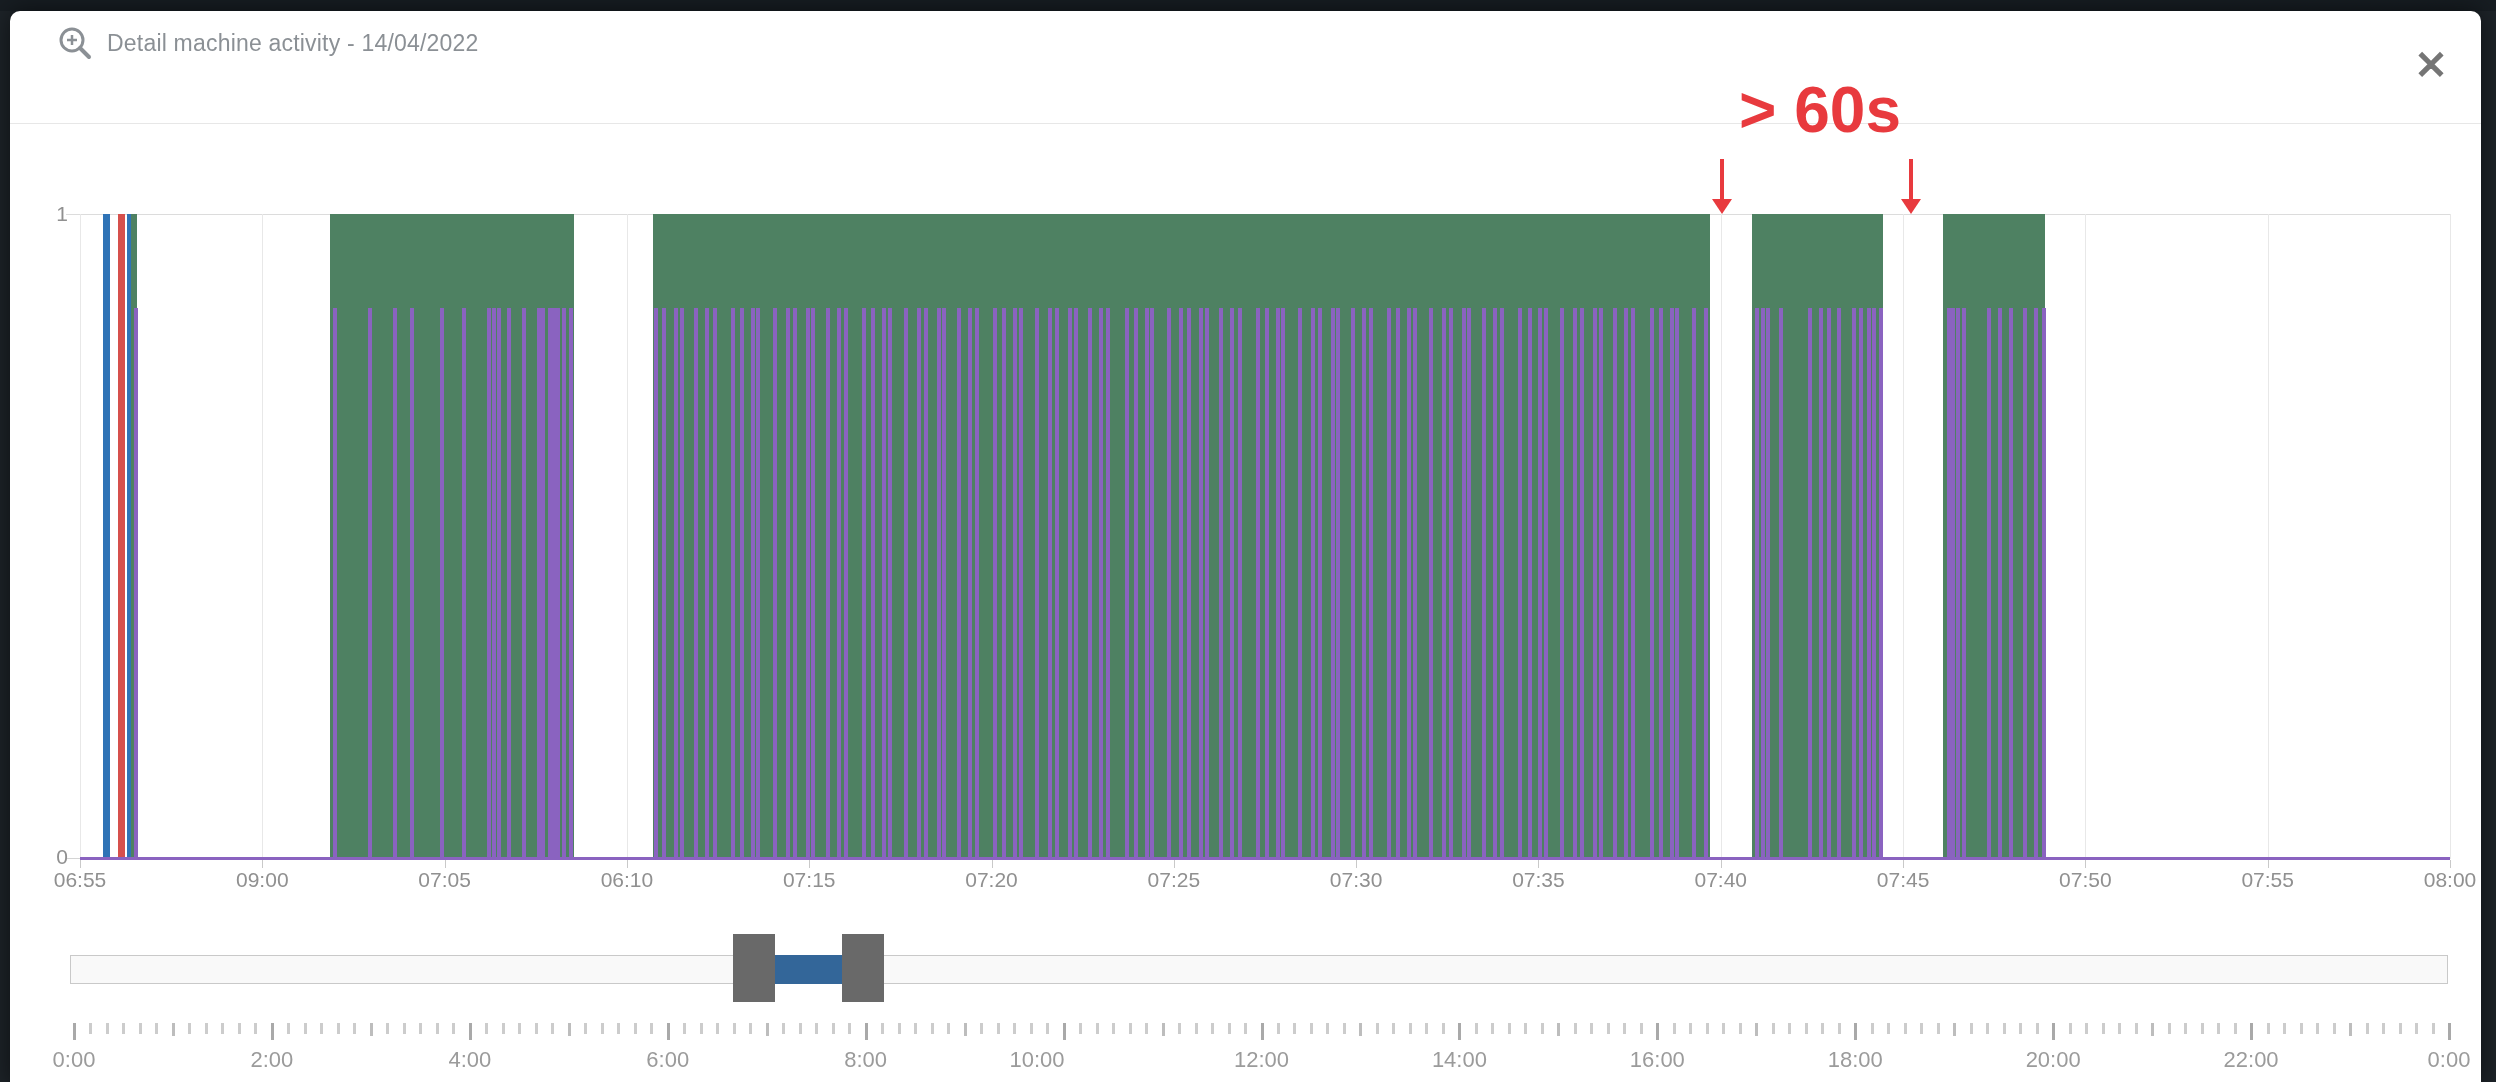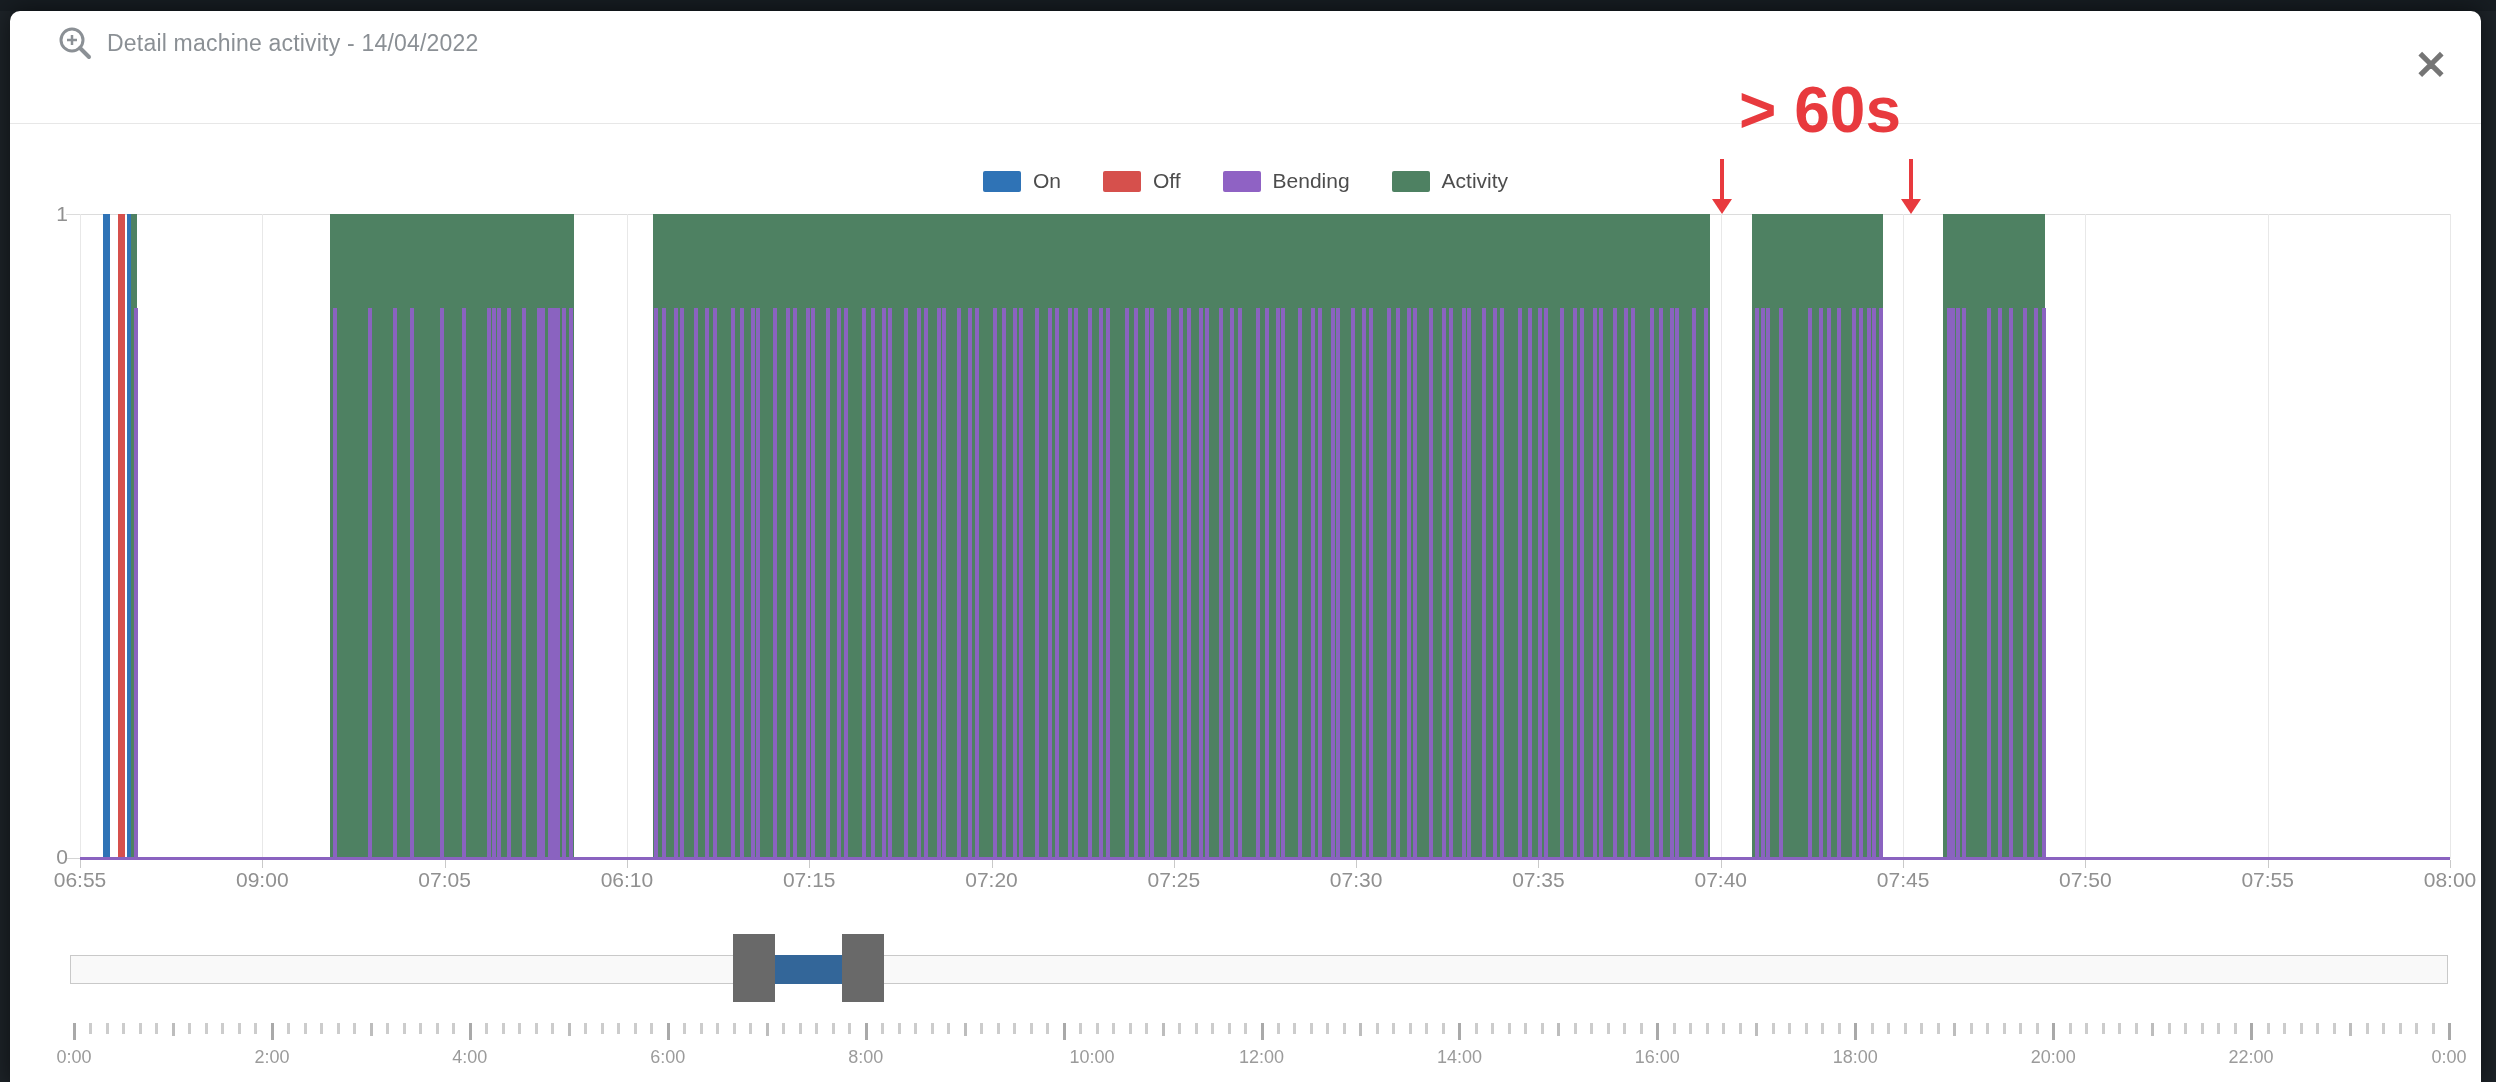--- a/index.html
+++ b/index.html
@@ -57,21 +57,21 @@
   .efficiency{position:absolute;left:60px;top:884px;width:2380px;text-align:center;
     font-size:22px;font-style:italic;color:#7a7a7a;z-index:5;}
   
   .slider-track{position:absolute;left:60px;top:944px;width:2378px;height:29px;
     background:#f9f9f9;border:1px solid #c9c9c9;}
   .slider-bar{position:absolute;top:944px;height:29px;z-index:2;}
   .slider-handle{position:absolute;top:923px;width:42px;height:68px;z-index:3;cursor:ew-resize;}
   
   .ruler{position:absolute;left:63px;top:1012px;width:2375px;height:70px;}
   .ruler-tick{position:absolute;top:0;}
-  .ruler-label{position:absolute;top:24px;width:90px;text-align:center;font-size:18px;color:#9b9b9b;}
+  .ruler-label{position:absolute;top:24px;width:90px;text-align:center;font-size:22px;color:#9b9b9b;}
   
   .page-top-strip{position:absolute;left:0;top:0;width:100%;height:11px;background:#171d22;}
 </style>
 </head>
 <body>
 
 <div class="screen">
   <div class="page-top-strip"></div>
 
   <div class="modal">
@@ -87,38 +87,20 @@
           </svg>
         </span>
         <span class="modal-title">Detail machine activity - 14/04/2022</span>
       </div>
       <div class="close-btn">✕</div>
       <div class="header-divider"></div>
     </div>
 
     <div class="annotation-text" style="color: rgb(232, 58, 62);">&gt; 60s</div>
 
-    <div class="legend">
-        <div class="legend-item">
-          <div class="legend-swatch" style="background: rgb(47, 115, 182);"></div>
-          <div class="legend-label">On</div>
-        </div>
-        <div class="legend-item">
-          <div class="legend-swatch" style="background: rgb(214, 80, 76);"></div>
-          <div class="legend-label">Off</div>
-        </div>
-        <div class="legend-item">
-          <div class="legend-swatch" style="background: rgb(143, 98, 196);"></div>
-          <div class="legend-label">Bending</div>
-        </div>
-        <div class="legend-item">
-          <div class="legend-swatch" style="background: rgb(78, 129, 98);"></div>
-          <div class="legend-label">Activity</div>
-        </div>
-      </div>
 
     <div class="plot">
       <div class="plot-inner" id="plot-inner">
         <div class="plot-topline"></div>
         <div class="plot-bottomline"></div>
       <div class="grid-v" style="left: 0px; background: rgb(232, 232, 232);"></div>
           <div class="x-tick" style="left: 0px;"></div>
           <div class="x-label" style="left: -60px;">06:55</div>
           <div class="grid-v" style="left: 182.308px; background: rgb(232, 232, 232);"></div>
           <div class="x-tick" style="left: 182.308px;"></div>
@@ -378,21 +360,21 @@
         <div class="ruler-tick" style="left: 841.146px; width: 3px; height: 11px; background: rgb(204, 204, 204);"></div>
         <div class="ruler-tick" style="left: 857.639px; width: 3px; height: 11px; background: rgb(204, 204, 204);"></div>
         <div class="ruler-tick" style="left: 874.132px; width: 3px; height: 11px; background: rgb(204, 204, 204);"></div>
         <div class="ruler-tick" style="left: 890.625px; width: 3px; height: 13px; background: rgb(189, 189, 189);"></div>
         <div class="ruler-tick" style="left: 907.118px; width: 3px; height: 11px; background: rgb(204, 204, 204);"></div>
         <div class="ruler-tick" style="left: 923.611px; width: 3px; height: 11px; background: rgb(204, 204, 204);"></div>
         <div class="ruler-tick" style="left: 940.104px; width: 3px; height: 11px; background: rgb(204, 204, 204);"></div>
         <div class="ruler-tick" style="left: 956.597px; width: 3px; height: 11px; background: rgb(204, 204, 204);"></div>
         <div class="ruler-tick" style="left: 973.09px; width: 3px; height: 11px; background: rgb(204, 204, 204);"></div>
         <div class="ruler-tick" style="left: 989.583px; width: 3px; height: 17px; background: rgb(169, 169, 169);"></div>
-        <div class="ruler-label" style="left: 974px;">10:00</div>
+        <div class="ruler-label" style="left: 919px;">10:00</div>
         <div class="ruler-tick" style="left: 1006.08px; width: 3px; height: 11px; background: rgb(204, 204, 204);"></div>
         <div class="ruler-tick" style="left: 1022.57px; width: 3px; height: 11px; background: rgb(204, 204, 204);"></div>
         <div class="ruler-tick" style="left: 1039.06px; width: 3px; height: 11px; background: rgb(204, 204, 204);"></div>
         <div class="ruler-tick" style="left: 1055.56px; width: 3px; height: 11px; background: rgb(204, 204, 204);"></div>
         <div class="ruler-tick" style="left: 1072.05px; width: 3px; height: 11px; background: rgb(204, 204, 204);"></div>
         <div class="ruler-tick" style="left: 1088.54px; width: 3px; height: 13px; background: rgb(189, 189, 189);"></div>
         <div class="ruler-tick" style="left: 1105.03px; width: 3px; height: 11px; background: rgb(204, 204, 204);"></div>
         <div class="ruler-tick" style="left: 1121.53px; width: 3px; height: 11px; background: rgb(204, 204, 204);"></div>
         <div class="ruler-tick" style="left: 1138.02px; width: 3px; height: 11px; background: rgb(204, 204, 204);"></div>
         <div class="ruler-tick" style="left: 1154.51px; width: 3px; height: 11px; background: rgb(204, 204, 204);"></div>

